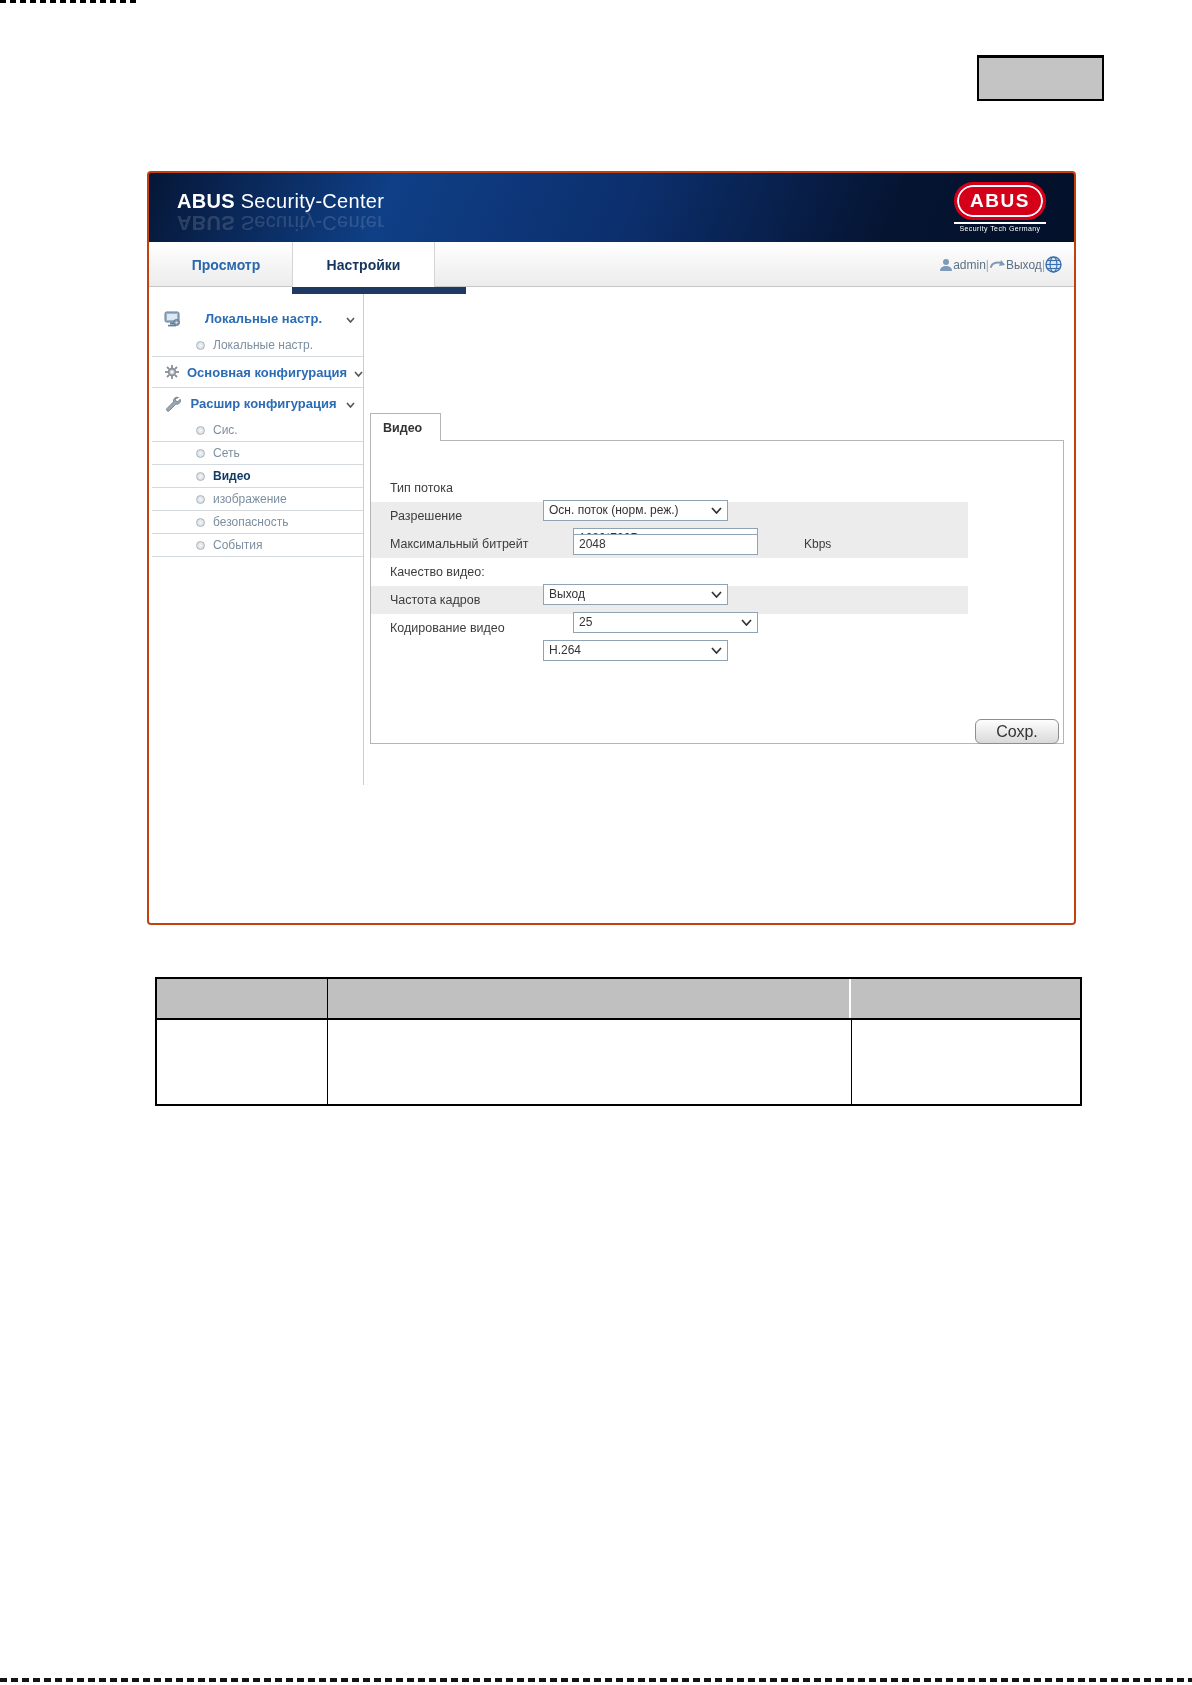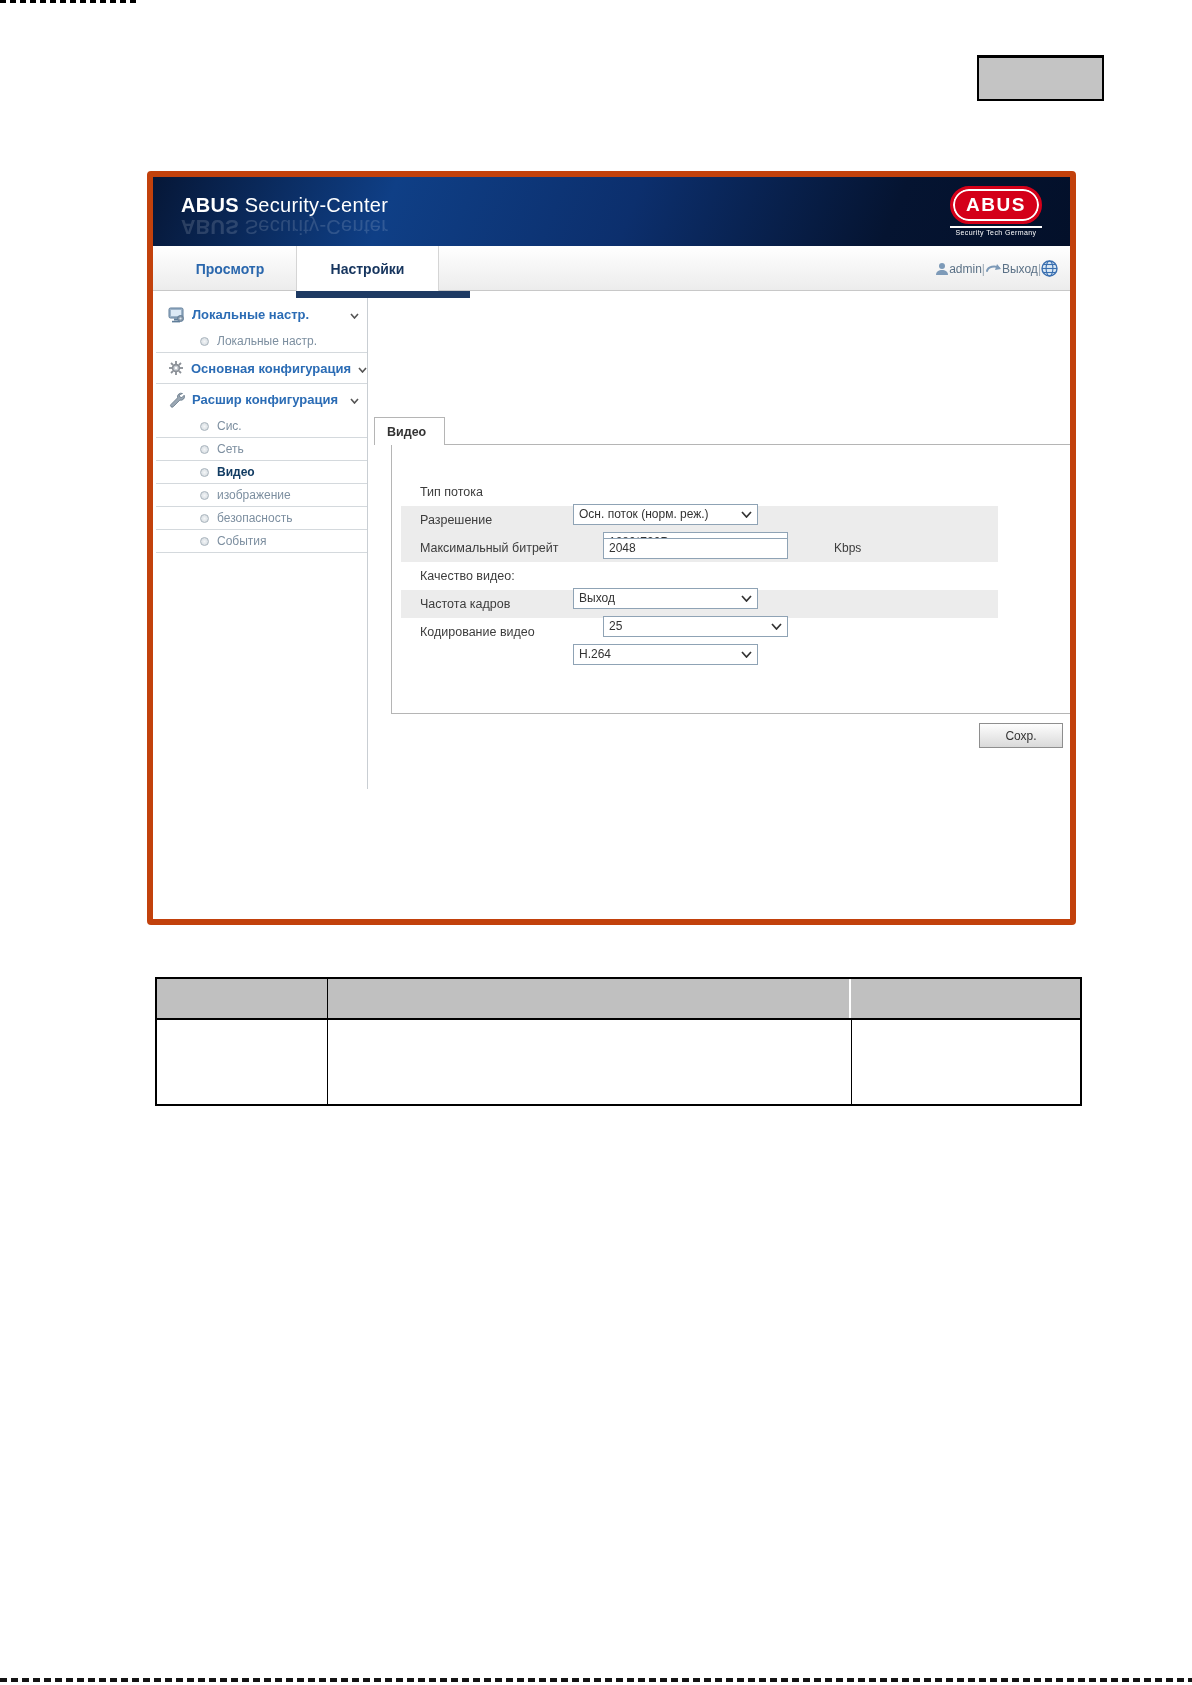--- a/index.html
+++ b/index.html
@@ -9,21 +9,21 @@
   
   .top-dashes { position:absolute; top:0; left:0; width:138px; height:3px;
     background:repeating-linear-gradient(90deg,#000 0 6px,transparent 6px 10px); }
   .bottom-dashes { position:absolute; top:1678px; left:0; width:1192px; height:4px;
     background:repeating-linear-gradient(90deg,#141414 0 7px,transparent 7px 11px); }
   .top-gray-box { position:absolute; left:977px; top:55px; width:127px; height:46px;
     background:#c4c4c4; border:2px solid #000; border-top:3px solid #000; }
 
   
   .app { position:absolute; left:147px; top:171px; width:929px; height:754px;
-    border:6px solid #c2410c; border-radius:4px; overflow:hidden; background:#8b5cf6; }
+    border:2px solid #c2410c; border-radius:4px; overflow:hidden; background:#8b5cf6; }
 
   
   .app-header { position:relative; height:69px;
     background:linear-gradient(112deg,#061737 0%,#0f3f86 26%,#0c2f6d 52%,#051431 80%,#03102a 100%); }
   .brand { position:absolute; left:28px; top:17px; color:#fff; font-size:20px; letter-spacing:.3px; }
   .brand b { font-weight:800; }
   .brand-reflect { position:absolute; left:28px; top:38px; color:#fff; font-size:20px; letter-spacing:.3px;
     transform:scaleY(-1); opacity:.14; filter:blur(.4px); }
   .brand-reflect b { font-weight:800; }
   .logo-wrap { position:absolute; right:28px; top:9px; width:92px; text-align:center; }
@@ -43,54 +43,54 @@
     border-left:1px solid #d5d5d5; border-right:1px solid #d5d5d5; }
   .tab-underline { position:absolute; left:143px; top:114px; width:174px; height:7px; background:#1e3a63; z-index:3; }
 
   .user-area { position:absolute; right:12px; top:0; height:45px; display:flex; align-items:center; 
     font-size:12px; color:#5b7186; }
   .user-area .sep { color:#9aa7b3; }
   .uicon { display:inline-flex; align-items:center; }
 
   
   .content { position:relative; height:639px; background:#fff; }
-  .sidebar { position:absolute; left:3px; top:0; width:211px; padding-top:8px; }
+  .sidebar { position:absolute; left:3px; top:0; width:211px; padding-top:16px;text-align:center; }
   .sidebar-divider { position:absolute; left:214px; top:0; width:1px; height:498px; background:#c9ced3; }
 
   .sb-header { height:31px; display:flex; align-items:center; gap:7px; padding:0 8px 0 12px;
     font-size:13px; font-weight:700; color:#2b6cb5; cursor:pointer; }
   .sb-header .sb-label { flex:1 1 auto; white-space:nowrap; }
   .sb-sub { height:23px; display:flex; align-items:center; gap:8px; padding-left:44px;
     font-size:12px; color:#7d8fa0; cursor:pointer; }
   .sb-sep { border-bottom:1px solid #d4d9dd; }
   .sb-sub.active { color:#123c63; font-weight:700; }
   .bullet { width:9px; height:9px; border-radius:50%; border:1px solid #a9b4bd;
     background:radial-gradient(#f4f6f8,#cfd6db); flex:0 0 auto; }
   .chev { flex:0 0 auto; }
 
   
   .video-tab { position:absolute; left:221px; top:126px; width:71px; height:28px; background:#fff;
     border:1px solid #b5b5b5; border-bottom:none; z-index:2; display:flex; align-items:center;
     padding-left:12px; font-size:12.5px; font-weight:600; color:#333; }
-  .form-panel { position:absolute; left:238px; top:153px; width:694px; height:270px;
-    border:1px solid #b5b5b5; background:#fff;padding-left:9px; }
+  .form-panel { position:absolute; left:221px; top:153px; width:694px; height:304px;
+    border:1px solid #b5b5b5; background:#fff; }
   .form-rows { margin-top:33px; width:597px; }
   .frow { height:28px; display:flex; align-items:center; padding-left:19px; }
   .frow.striped { background:#ececec;gap:30px; }
   .flabel { width:153px; font-size:12.5px; color:#3c3c3c; white-space:nowrap; }
   .fselect { width:185px; height:21px; background:#fff; border:1px solid #8fa3b5; display:flex;
     align-items:center; padding:0 5px; font-size:12px; color:#333; cursor:pointer;margin-top:44px; }
   .fselect .sel-val { flex:1 1 auto; white-space:nowrap; overflow:hidden; }
   .finput { width:185px; height:21px; border:1px solid #8fa3b5; font-size:12px; color:#333;
     padding:0 5px; font-family:"Liberation Sans","DejaVu Sans",sans-serif; }
   .funit { margin-left:16px; font-size:12px; color:#3c3c3c; }
 
   .save-btn { position:absolute; left:826px; top:432px; width:84px; height:25px;
-    background:linear-gradient(#fdfdfd,#e8e8e8 60%,#d9d9d9); border:1px solid #8e8e8e; border-radius:0;
-    font-size:12px; color:#333; font-family:"Liberation Sans","DejaVu Sans",sans-serif; cursor:pointer; }
+    background:linear-gradient(#fdfdfd,#e8e8e8 60%,#d9d9d9); border:1px solid #8e8e8e; border-radius:6px;
+    font-size:16px; color:#333; font-family:"Liberation Sans","DejaVu Sans",sans-serif; cursor:pointer; }
 
   
   .btable { position:absolute; left:155px; top:977px; width:927px; border:2px solid #000; background:#fff; }
   .btable .hrow { display:flex; height:41px; background:#c0c0c0; border-bottom:2px solid #000; }
   .btable .hrow .c1 { width:171px; border-right:1px solid #000; }
   .btable .hrow .c2 { width:523px; border-right:2px solid #fff; }
   .btable .hrow .c3 { flex:1; }
   .btable .brow { display:flex; height:84px; }
   .btable .brow .c1 { width:171px; border-right:1px solid #000; }
   .btable .brow .c2 { width:524px; border-right:1px solid #000; }

